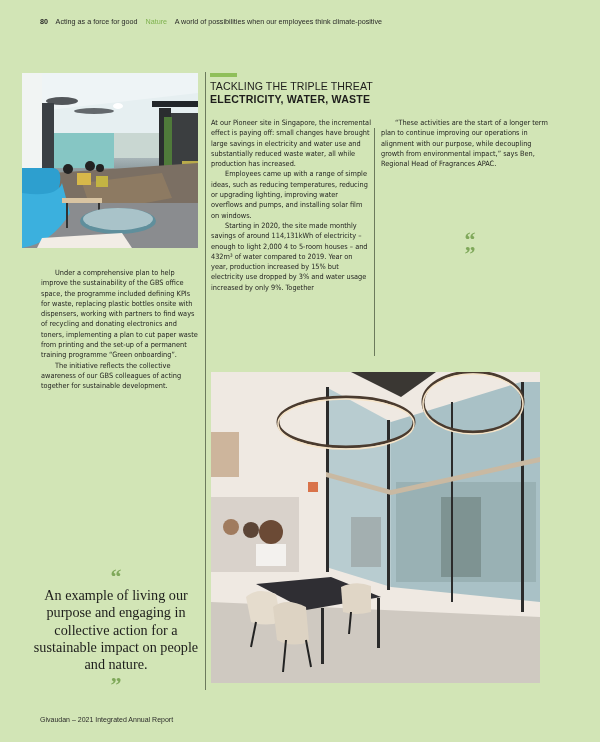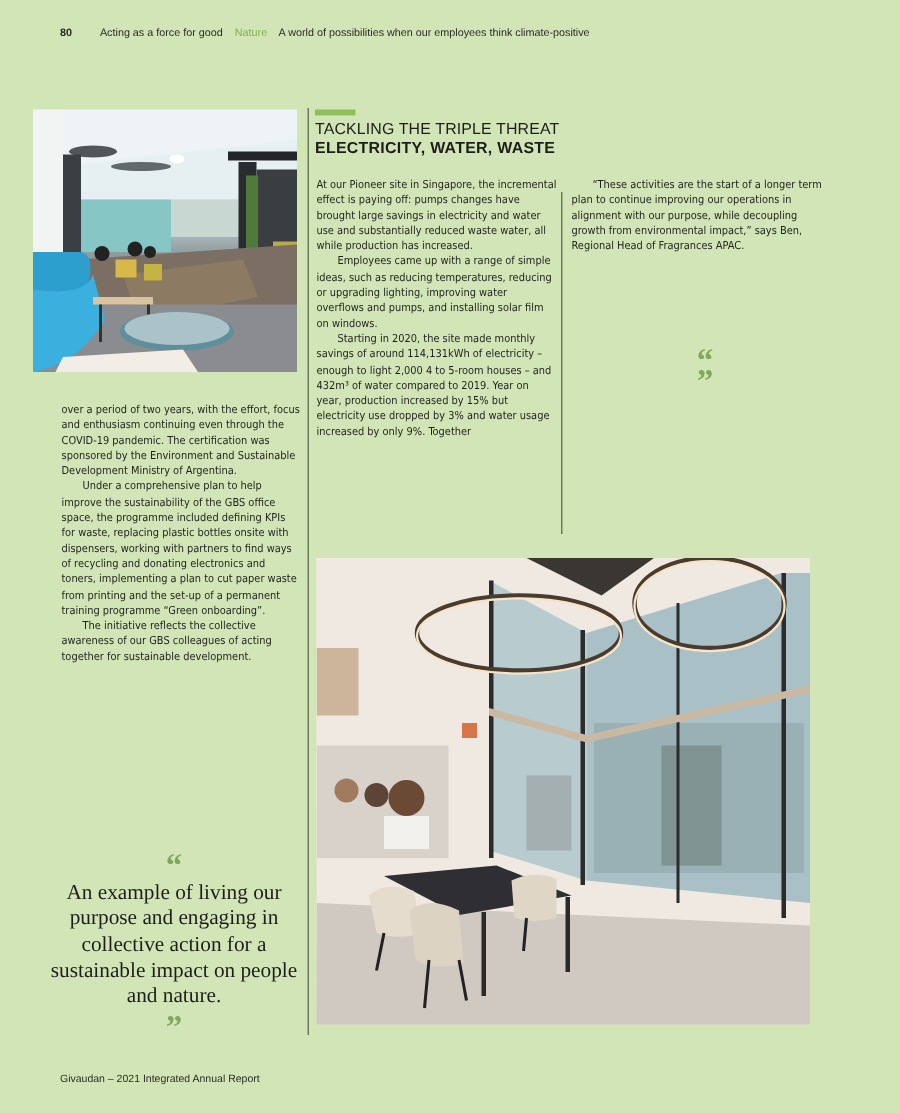--- a/index.html
+++ b/index.html
@@ -7,21 +7,21 @@
     width: 600px; height: 742px; overflow: hidden;
     background: #d2e5b6;
     position: relative;
     font-family: "Liberation Sans", "DejaVu Sans", sans-serif;
     color: #1d1d1b;
   }
   .abs { position: absolute; }
 
   
   #header { left: 40px; top: 17px; font-size: 7.2px; white-space: nowrap; color: #2a2a28; }
-  #header .pno { font-weight: bold; margin-right: 17px; }
+  #header .pno { font-weight: bold; margin-right: 6px; }
   #header .section { font-weight: normal; margin-right: 6px; }
   #header .cat { color: #7fb24f; margin-right: 6px; margin-top: 40px; }
 
   
   .vline { background: #6c7a5c; width: 1px; }
   #divider-main { left: 205px; top: 72px; height: 618px; }
   #divider-right { left: 374px; top: 128px; height: 228px; }
 
   
   #accent-bar { left: 210px; top: 73px; width: 27px; height: 4px; background: #8fbf5a; }
@@ -112,36 +112,35 @@
 </div>
 
 <div id="divider-main" class="abs vline"></div>
 <div id="divider-right" class="abs vline"></div>
 
 <div id="accent-bar" class="abs"></div>
 <div id="kicker" class="abs">TACKLING THE TRIPLE THREAT</div>
 <div id="title" class="abs">ELECTRICITY, WATER, WASTE</div>
 
 <div id="col-mid-top" class="abs body">
-  <p>At our Pioneer site in Singapore, the incremental effect is paying off: pumps changes have brought large savings in electricity and water use and substantially reduced waste water, all while production has increased.</p>
+  <p>At our Pioneer site in Singapore, the incremental effect is paying off: small changes have brought large savings in electricity and water use and substantially reduced waste water, all while production has increased.</p>
   <p class="indent">Employees came up with a range of simple ideas, such as reducing temperatures, reducing or upgrading lighting, improving water overflows and pumps, and installing solar film on windows.</p>
   <p class="indent">Starting in 2020, the site made monthly savings of around 114,131kWh of electricity – enough to light 2,000 4 to 5-room houses – and 432m³ of water compared to 2019. Year on year, production increased by 15% but electricity use dropped by 3% and water usage increased by only 9%. Together</p>
 </div>
 
 <div id="col-right-top" class="abs body">
   <p class="indent">“These activities are the start of a longer term plan to continue improving our operations in alignment with our purpose, while decoupling growth from environmental impact,” says Ben, Regional Head of Fragrances APAC.</p>
 </div>
 
 <div id="quote-right" class="abs quote">
   <span class="qmark">“</span>
   <span class="qmark">”</span>
 </div>
 
 <div id="col-left" class="abs body">
-  <p>over a period of two years, with the effort, focus and enthusiasm continuing even through the COVID-19 pandemic. The certification was sponsored by the Environment and Sustainable Development Ministry of Argentina.</p>
   <p class="indent">Under a comprehensive plan to help improve the sustainability of the GBS office space, the programme included defining KPIs for waste, replacing plastic bottles onsite with dispensers, working with partners to find ways of recycling and donating electronics and toners, implementing a plan to cut paper waste from printing and the set-up of a permanent training programme “Green onboarding”.</p>
   <p class="indent">The initiative reflects the collective awareness of our GBS colleagues of acting together for sustainable development.</p>
 </div>
 
 <div id="quote-left" class="abs quote">
   <span class="qmark">“</span>
   <span class="qtext">An example of living our purpose and engaging in collective action for a sustainable impact on people and nature.</span>
   <span class="qmark">”</span>
 </div>
 

